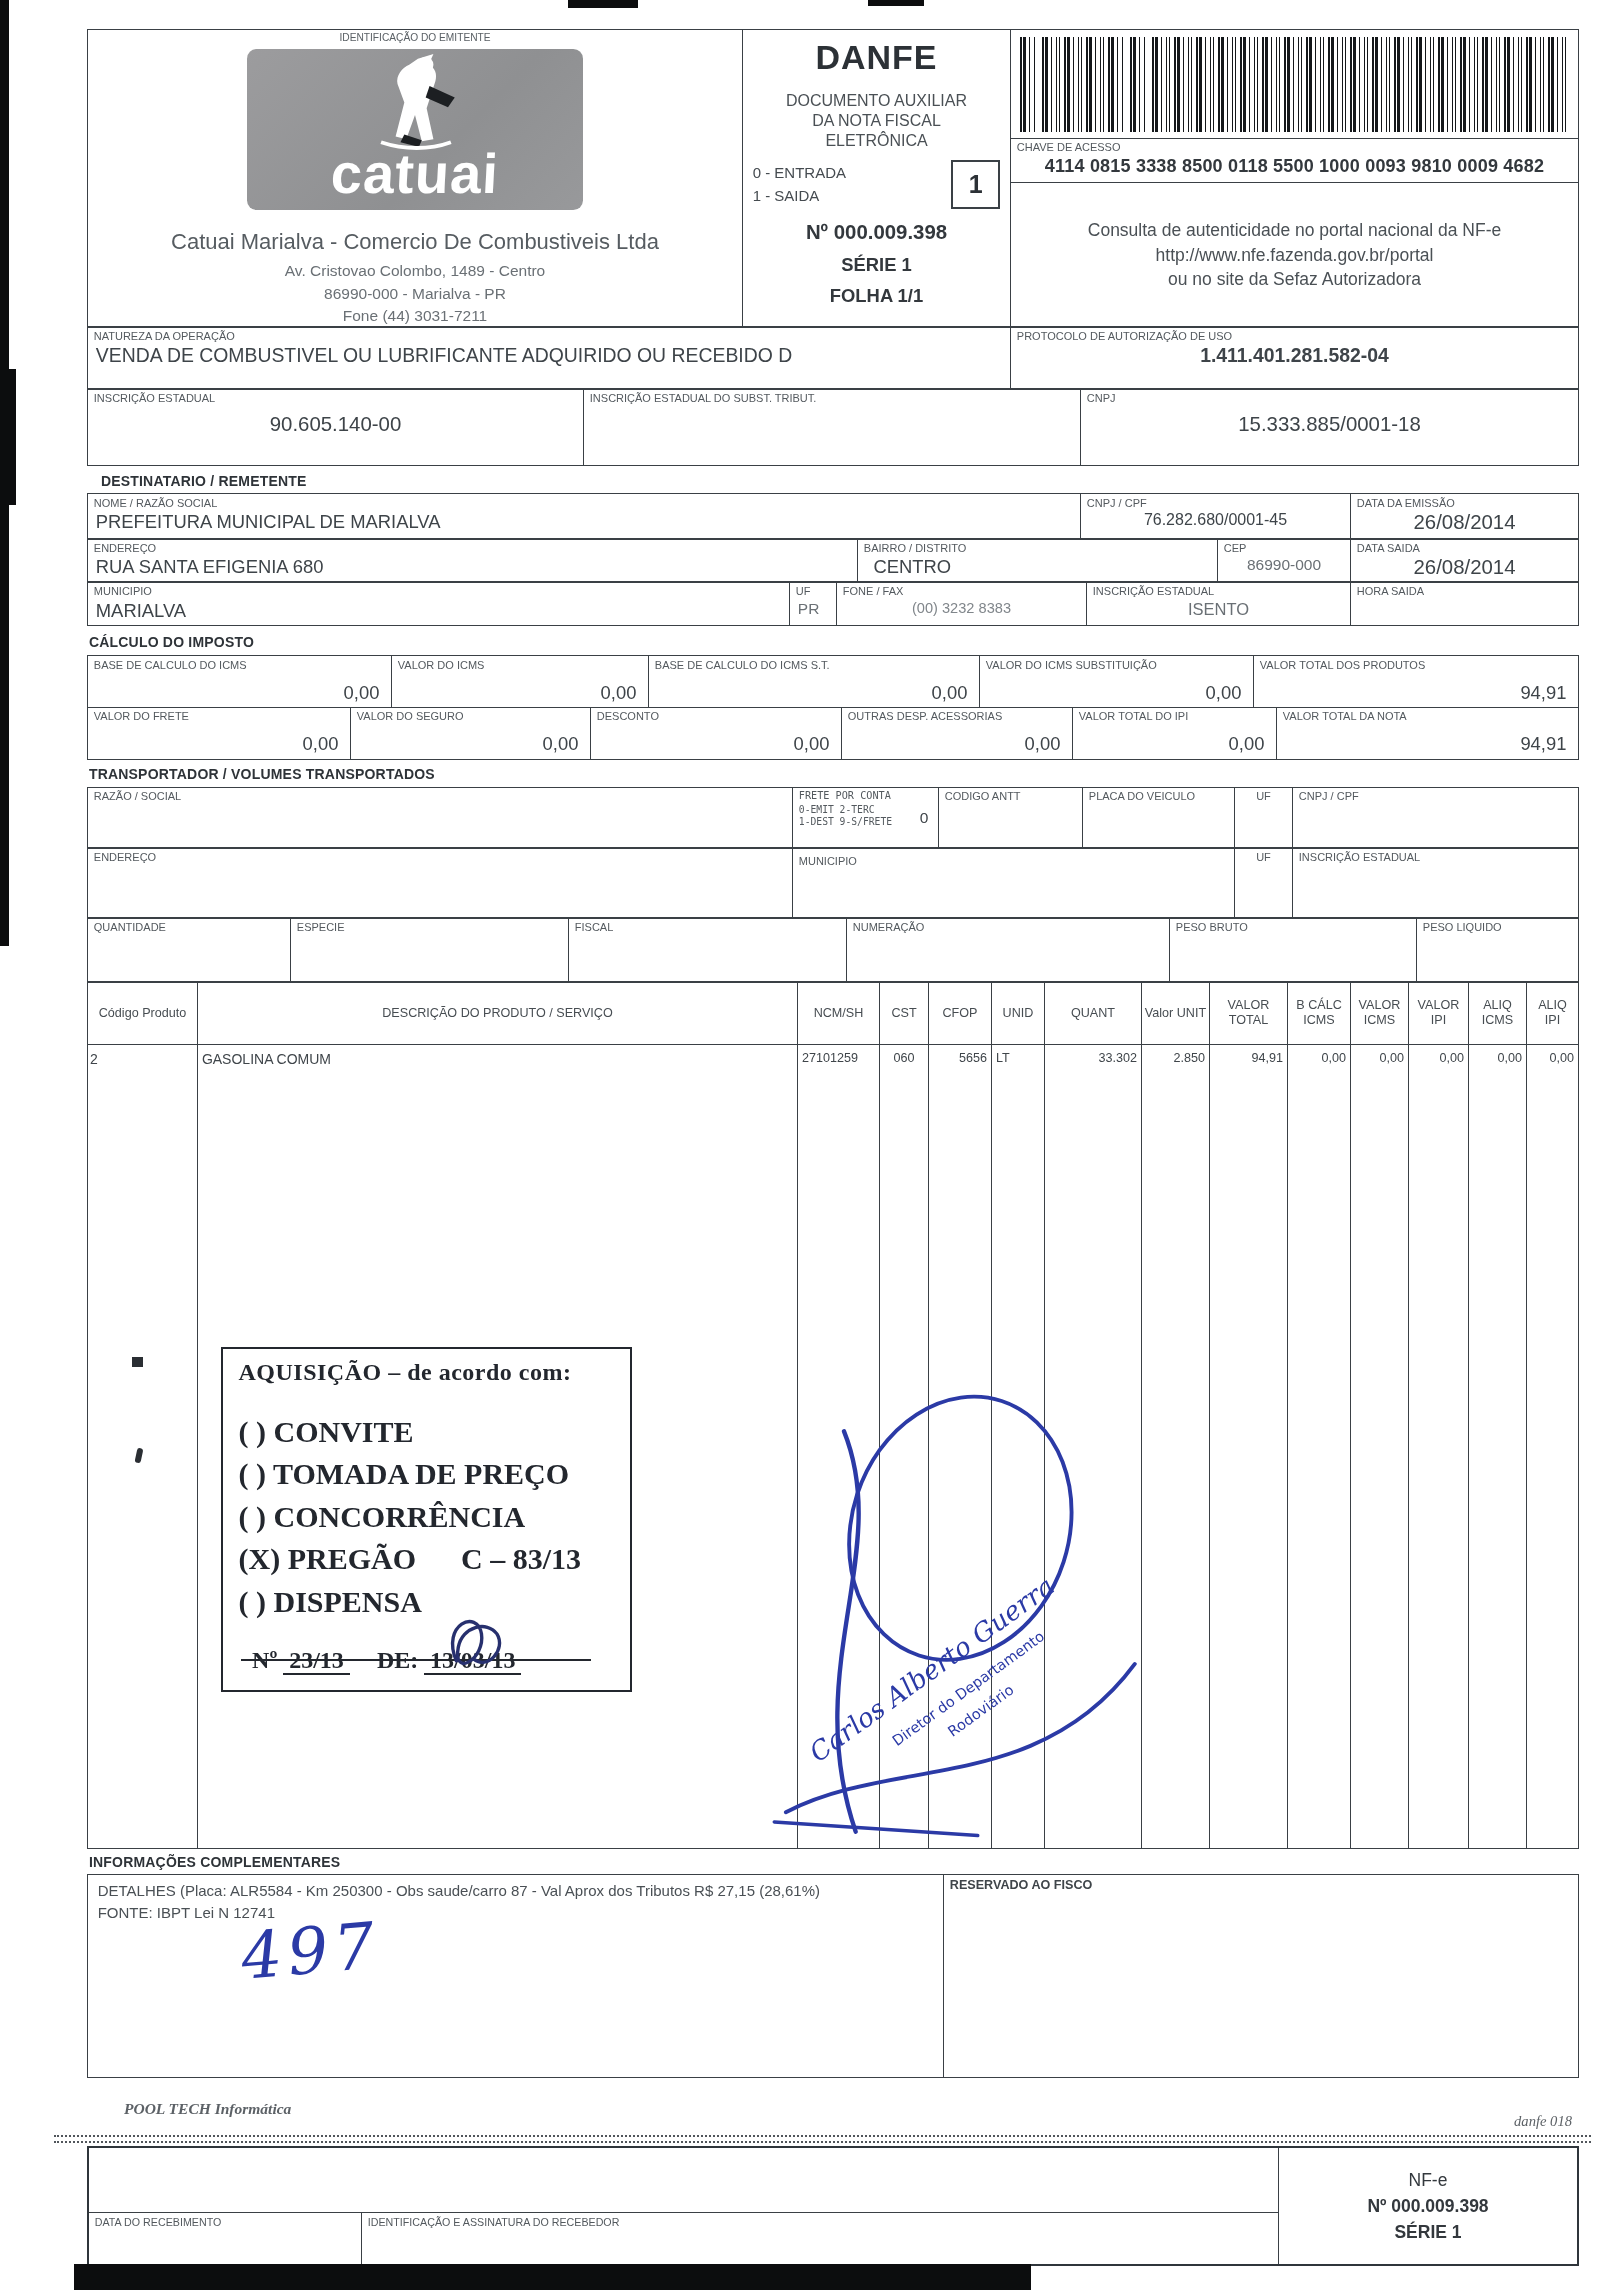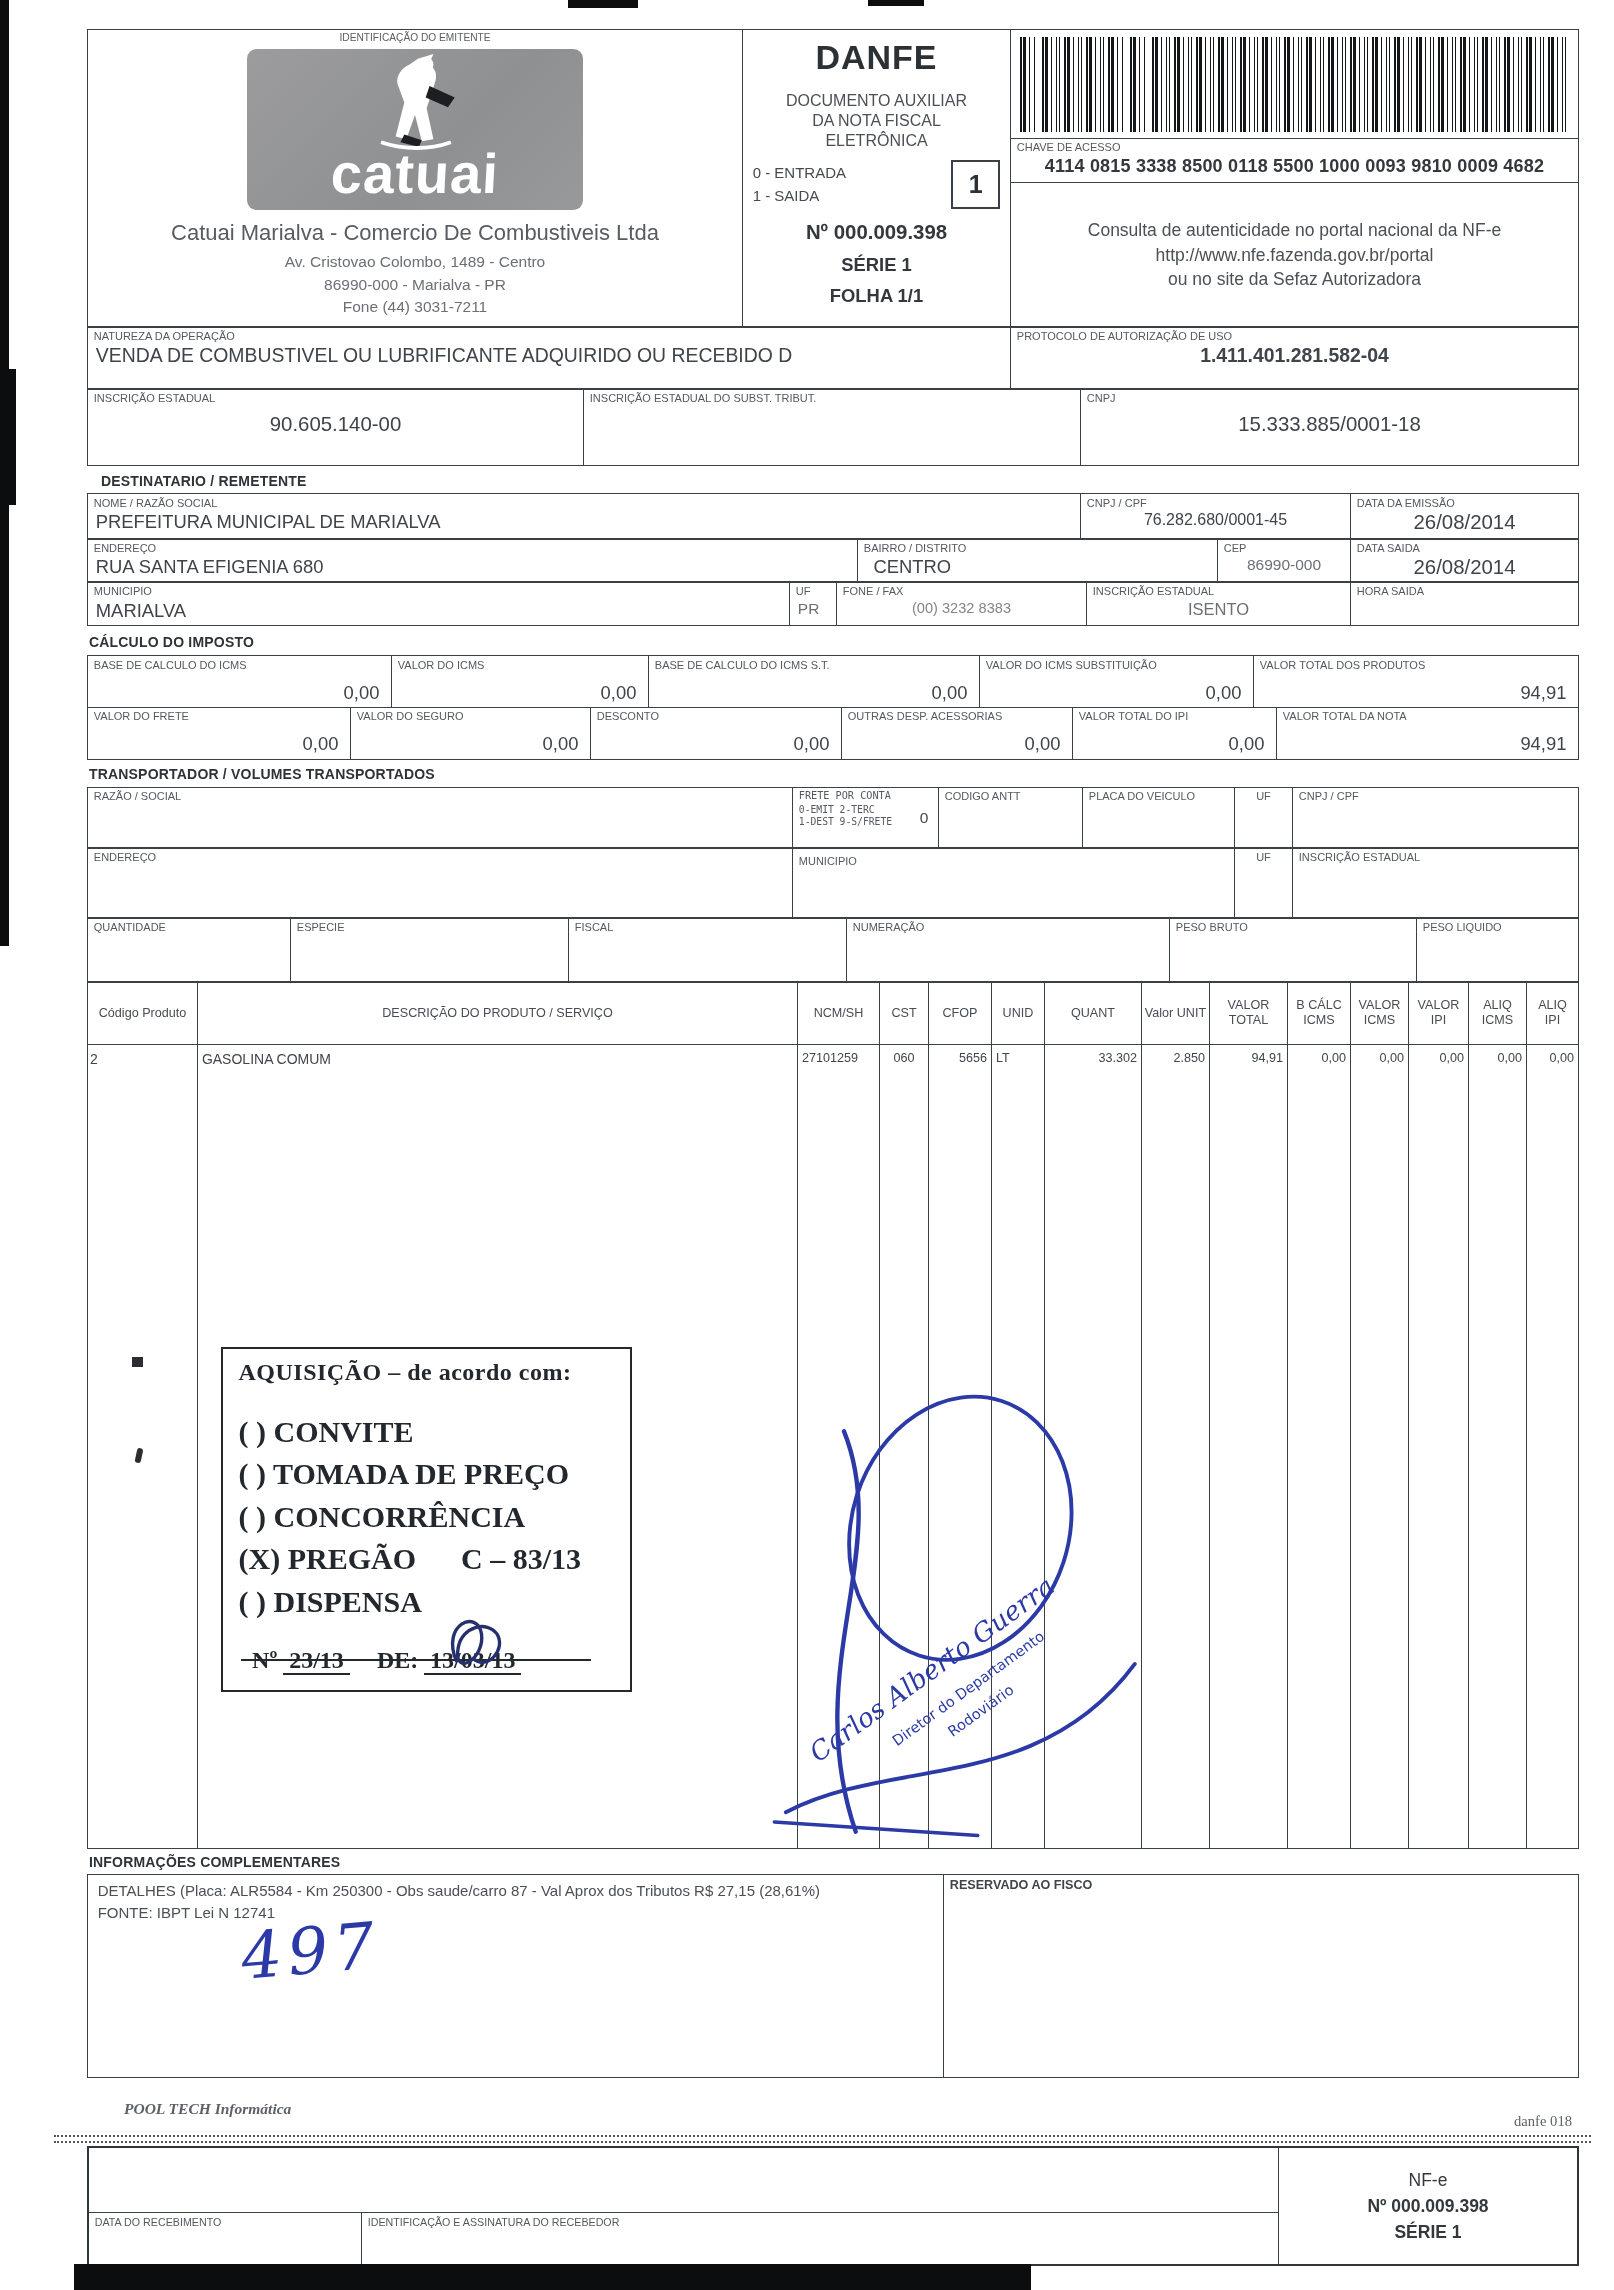--- a/index.html
+++ b/index.html
@@ -27,21 +27,21 @@
   .vcenter{text-align:center;}
   .money{display:flex;flex-direction:column;justify-content:space-between;}
   .money .val{align-self:flex-end;padding:0 11.6px 3.9px 0;font-size:18.4px;}
   .sec-title{font-size:14px;font-weight:bold;color:#2e3338;display:flex;align-items:center;padding:2.9px 1.9px 1px 1.9px;box-sizing:border-box;letter-spacing:0.2px;}
   
   .hd-left{width:654px;text-align:center;}
   .emit-label{font-size:10.2px;color:#5a6065;padding-top:1.9px;}
   .logo{position:relative;width:336px;height:161px;margin:5.8px auto 3.9px auto;background:linear-gradient(135deg,#9c9c9e,#8f9092 60%,#98999b);border-radius:9.7px;}
   .logo-word{position:absolute;left:0;right:0;bottom:7.8px;font-weight:bold;font-size:56px;line-height:1;color:#fff;letter-spacing:1px;transform:skewX(-3deg);font-family:"Liberation Sans",sans-serif;}
   .logo-fig{position:absolute;left:50%;top:3.9px;transform:translateX(-50%);}
-  .emit-name{font-size:22px;color:#565c61;margin-top:10px;}
+  .emit-name{font-size:22px;color:#565c61;margin-top:19px;}
   .emit-addr{font-size:15.5px;color:#6a7075;line-height:1.45;margin-top:5.8px;}
   .hd-mid{width:268px;text-align:center;padding:7.8px 5.8px;box-sizing:border-box;}
   .danfe-t{font-size:34px;font-weight:bold;color:#2c3136;letter-spacing:1px;}
   .danfe-s{font-size:16px;color:#4a5055;line-height:1.25;margin-top:14px;}
   .danfe-es{display:flex;align-items:center;justify-content:space-between;margin:9.7px 3.9px 0 3.9px;}
   .danfe-es .io{font-size:15px;text-align:left;color:#454b50;line-height:1.5;}
   .tipo-box{width:45px;height:45px;border:2.9px solid var(--line);display:flex;align-items:center;justify-content:center;font-size:25px;font-weight:bold;color:#2c3136;}
   .danfe-n{font-size:20.4px;font-weight:bold;margin-top:11.6px;color:#33383d;}
   .danfe-serie{font-size:18.4px;font-weight:bold;margin-top:9.7px;color:#33383d;}
   .danfe-folha{font-size:18.4px;font-weight:bold;margin-top:9.7px;color:#33383d;}
@@ -72,21 +72,21 @@
   
   .sig{position:absolute;left:747px;top:1378px;z-index:5;}
   .sig text{fill:var(--ink);}
   .sig-name{font-family:"DejaVu Serif",serif;font-style:italic;font-size:27px;}
   .sig-role{font-family:"DejaVu Sans",sans-serif;font-size:15px;}
   .hand-497{position:absolute;left:241px;top:1914px;font-family:"DejaVu Serif",serif;font-style:italic;font-size:64px;color:var(--ink);transform:rotate(-5deg);letter-spacing:5.8px;z-index:5;}
   
   .info-text{font-size:15px;color:#4a5055;line-height:1.45;padding:4.9px 9.7px;}
   
   .pool{position:absolute;left:124px;top:2100px;font-family:"Liberation Serif",serif;font-style:italic;font-weight:bold;font-size:15.5px;color:#5c6166;}
-  .dref{position:absolute;right:43px;top:2113px;font-family:"Liberation Serif",serif;font-size:14.6px;color:#5c6166;}
+  .dref{position:absolute;right:43px;top:2113px;font-family:"Liberation Serif",serif;font-style:italic;font-size:14.6px;color:#5c6166;}
   .perf{position:absolute;left:54px;width:1537px;border-top:2.9px dotted #51565b;}
   .canhoto{position:absolute;left:87px;top:2146px;width:1492px;height:120px;border:2.9px solid #2f353b;box-sizing:border-box;display:flex;}
   .can-left{flex:1;display:flex;flex-direction:column;}
   .can-strip{height:64px;border-bottom:1.9px solid var(--line);}
   .can-row{flex:1;display:flex;}
   .can-data{width:272px;box-sizing:border-box;}
   .can-ident{flex:1;border-left:1.9px solid var(--line);box-sizing:border-box;}
   .can-nfe{width:299px;border-left:1.9px solid var(--line);box-sizing:border-box;display:flex;flex-direction:column;align-items:center;justify-content:center;font-size:17.5px;font-weight:bold;color:#33383d;line-height:1.5;}
   .can-nfe .thin{font-weight:normal;}
   

